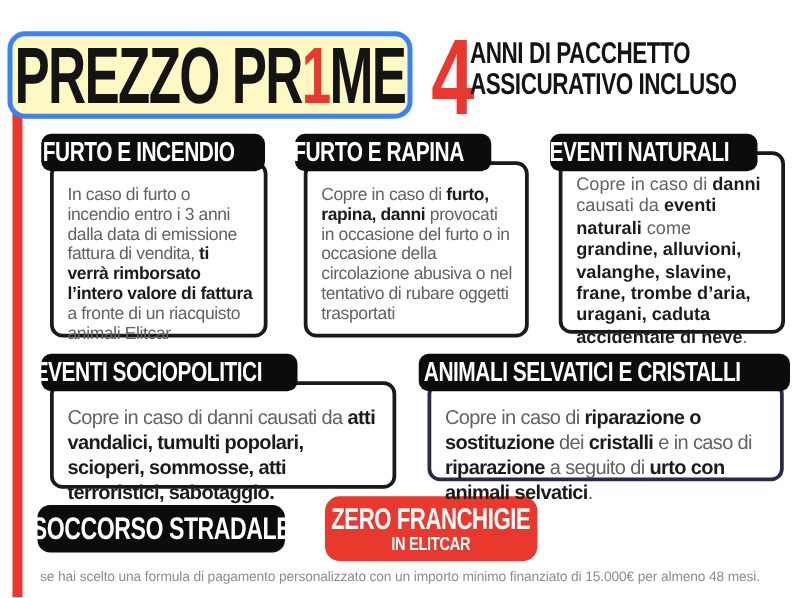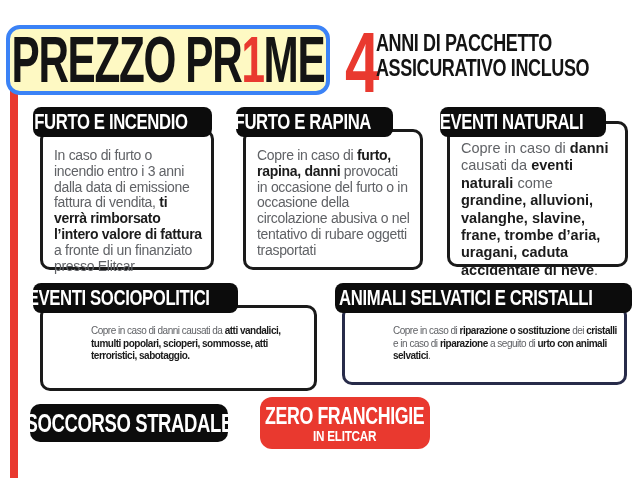--- a/index.html
+++ b/index.html
@@ -52,21 +52,21 @@
   .b2{left:243px;top:129px;width:180px;height:141px;padding:16px 9px 2px 11px;}
   .h3{left:440px;top:107px;width:166px;height:30px;}
   .b3{left:447px;top:121px;width:181px;height:146px;padding:16px 8px 6px 11px;}
   .row1 p{font-size:14px;line-height:1.13;letter-spacing:-0.3px;}
   .b3 p{font-size:14.5px;line-height:1.2;}
   
   .h4{left:33px;top:283px;width:205px;height:30px;}
   .h5{left:335px;top:283px;width:297px;height:30px;}
   .b4{left:40px;top:305px;width:277px;height:86px;padding:17px 9px 6px 11px;}
   .b5{left:342px;top:305px;width:285px;height:80px;padding:17px 2px 6px 11px;border-color:#272b49;}
-  .row2 p{font-size:10px;line-height:1.25;letter-spacing:-0.5px;margin-left:37px;}
+  .row2 p{font-size:16px;line-height:1.25;letter-spacing:-0.5px;}
   
   .badge{
     position:absolute;border-radius:10px;display:flex;align-items:center;justify-content:center;
     color:#ffffff;background:#0c0c0c;flex-direction:column;
   }
   .badge .cond{
     font-weight:800;font-size:25px;letter-spacing:-0.5px;white-space:nowrap;
     display:inline-block;transform:scaleX(0.74);transform-origin:center;
   }
   .badge-1{left:30px;top:404px;width:198px;height:38px;}
@@ -98,21 +98,21 @@
   </div>
 
   <div class="big4">4</div>
 
   <div class="subtitle">
     <div>ANNI DI PACCHETTO</div>
     <div>ASSICURATIVO INCLUSO</div>
   </div>
 
   <div class="card-body b1 row1">
-    <p><span>In caso di furto o incendio entro i 3 anni dalla data di emissione fattura di vendita, </span><span class="seg-b">ti verrà rimborsato l’intero valore di fattura</span><span> a fronte di un finanziato presso Elitcar</span></p>
+    <p><span>In caso di furto o incendio entro i 3 anni dalla data di emissione fattura di vendita, </span><span class="seg-b">ti verrà rimborsato l’intero valore di fattura</span><span> a fronte di un riacquisto animali Elitcar</span></p>
   </div>
   <div class="card-header h1">
     <span class="cond">FURTO E INCENDIO</span>
   </div>
 
   <div class="card-body b2 row1">
     <p><span>Copre in caso di </span><span class="seg-b">furto, rapina, danni</span><span> provocati in occasione del furto o in occasione della circolazione abusiva o nel tentativo di rubare oggetti trasportati</span></p>
   </div>
   <div class="card-header h2">
     <span class="cond">FURTO E RAPINA</span>
@@ -140,14 +140,15 @@
   </div>
 
   <div class="badge badge-1">
     <span class="cond">SOCCORSO STRADALE</span>
   </div>
   <div class="badge badge-zero">
     <span class="zline1">ZERO FRANCHIGIE</span>
     <span class="zline2">IN ELITCAR</span>
   </div>
 
+  <div class="disclaimer">se hai scelto una formula di pagamento personalizzato con un importo minimo finanziato di 15.000€ per almeno 48 mesi.</div>
 
 </div>
 
 </body></html>

